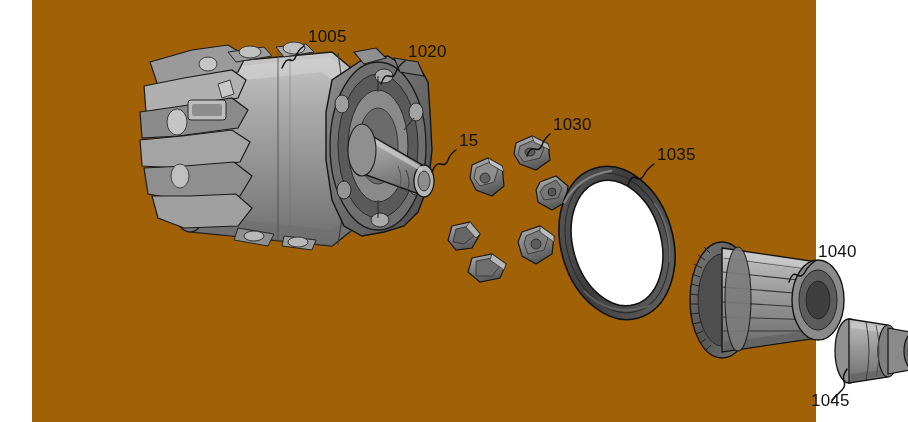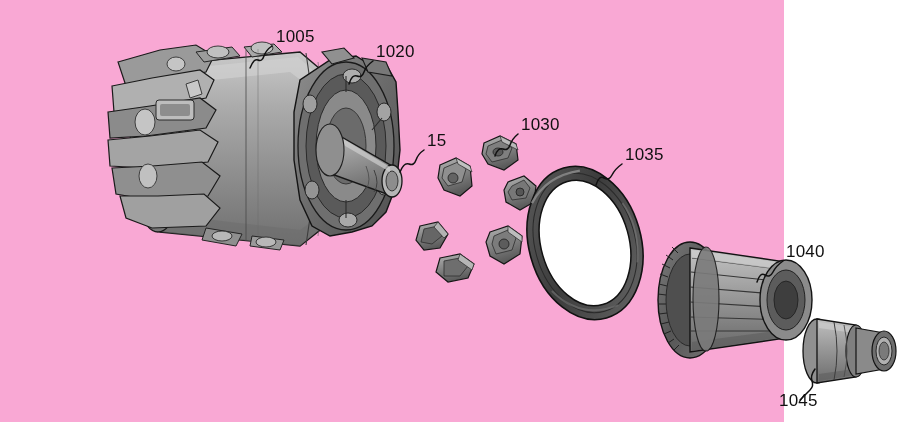--- a/index.html
+++ b/index.html
@@ -2,21 +2,21 @@
 <html><head>
 <meta charset="utf-8">
 <title>Exploded Hub Motor Assembly</title>
 <style>
   html,body{margin:0;padding:0;background:#ffffff;}
   body{
     width:908px;height:422px;overflow:hidden;
     font-family:"Liberation Sans","DejaVu Sans",sans-serif;
     color:#111111;
   }
-  #figure{position:relative;width:784px;height:422px;background:#f9a8d4;}
+  #figure{position:relative;width:784px;height:422px;background:#a16207;margin-left:32px;}
   #figure svg{display:block;position:absolute;top:0;left:0;}
   .ref-label{
     font-family:"Liberation Sans","DejaVu Sans",sans-serif;
     font-size:17px;
     fill:#101010;
     letter-spacing:0.2px;
   }
   .leader{fill:none;stroke:#111111;stroke-width:1.5;stroke-linecap:round;stroke-linejoin:round;}
 </style>
 </head>

